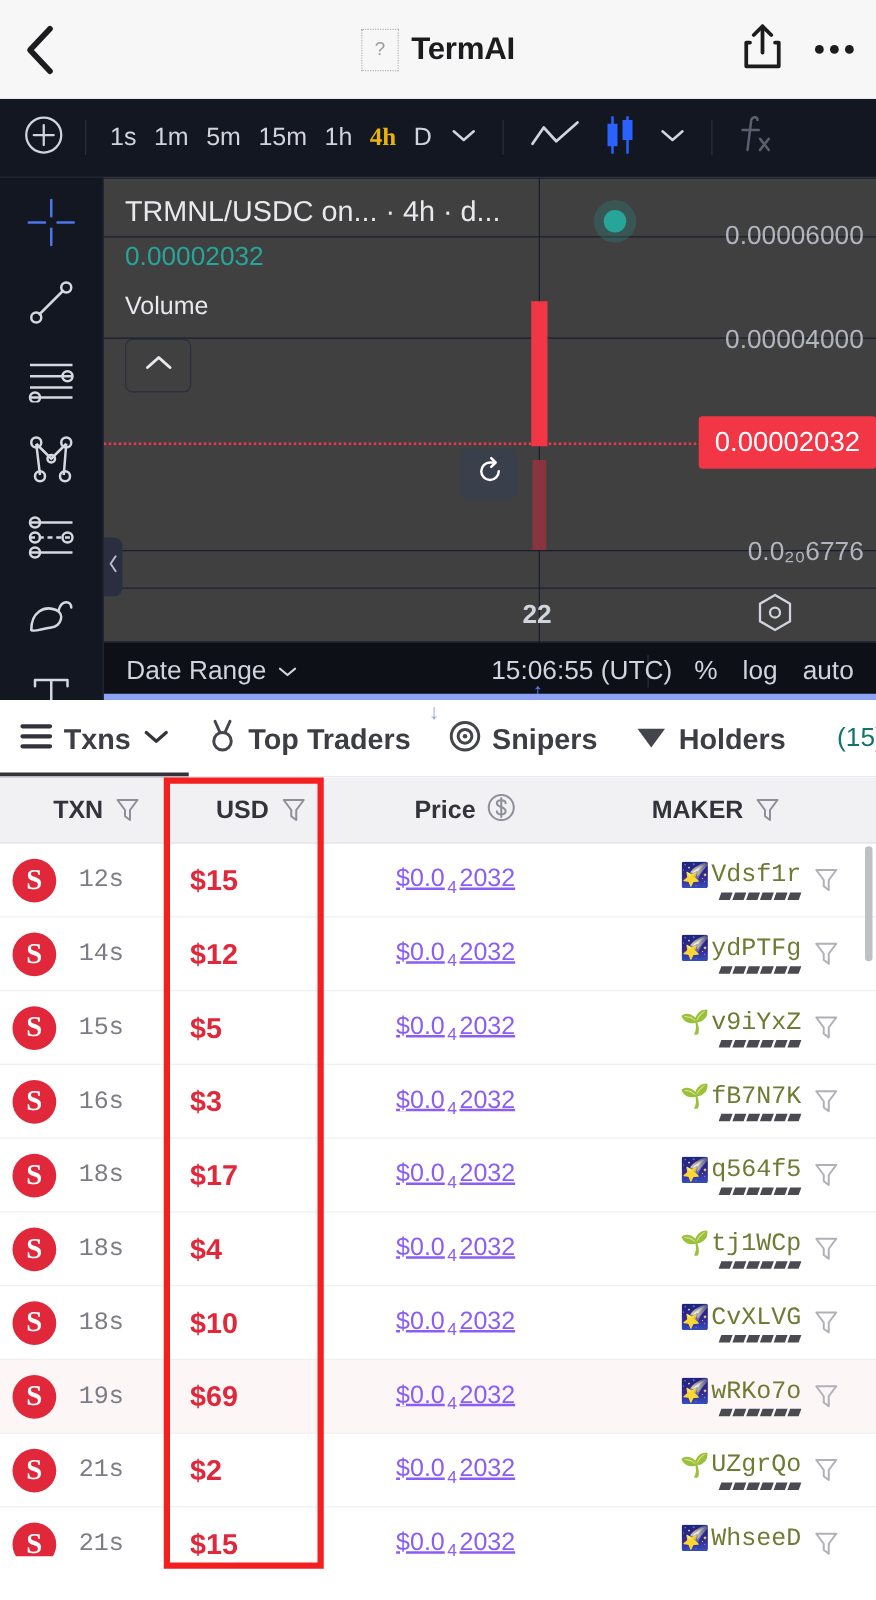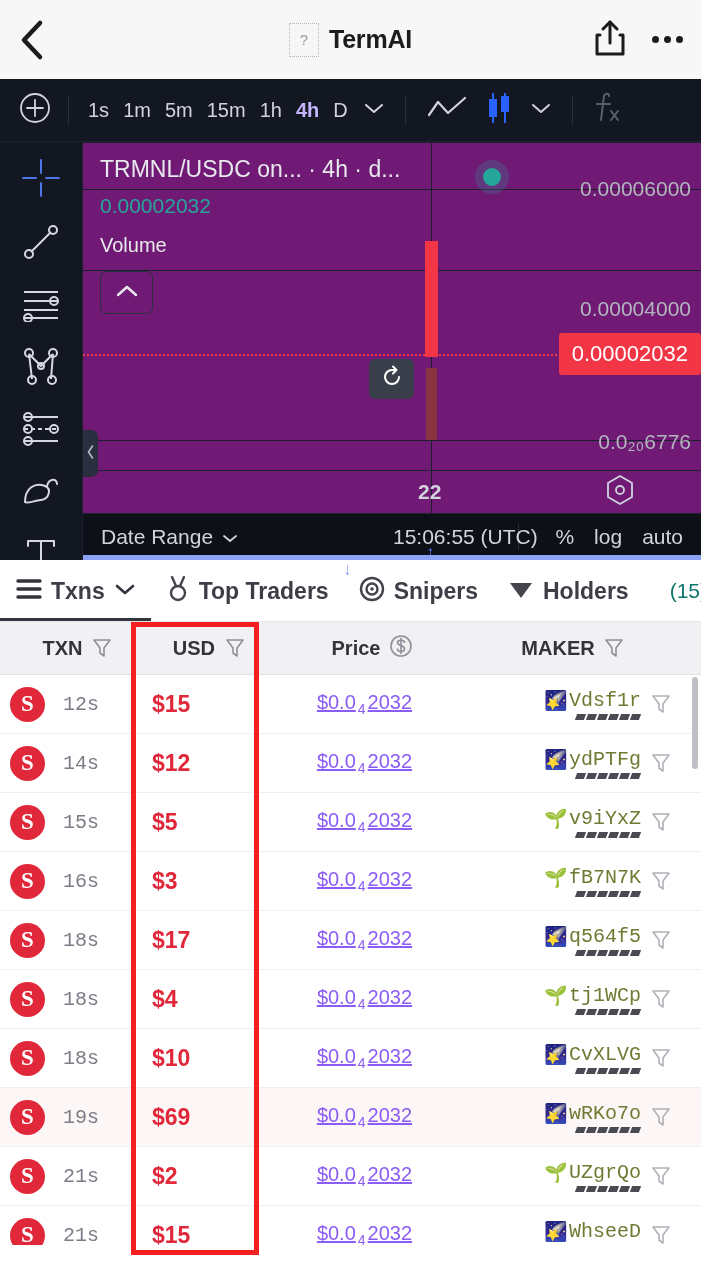--- a/index.html
+++ b/index.html
@@ -40,34 +40,34 @@
   
   .chart-toolbar {
     height: 63px; background: #131722;
     display: flex; align-items: center; gap: 0;
     padding: 0 14px;
     border-bottom: 1px solid #1e2230;
   }
   .tb-plus { width: 42px; display: flex; align-items: center; justify-content: center; cursor: pointer; }
   .tb-sep { width: 1px; height: 28px; background: #2a2e3e; margin: 0 12px; }
   .tf { color: #d1d4dc; font-size: 20px; padding: 2px 7px; cursor: pointer; }
-  .tf.active { color: #c4b5fd; font-weight: 600; }
+  .tf.active { color: #eab308; font-weight: 600; font-family: Liberation Serif, serif; }
   .tb-chev { display: flex; align-items: center; padding: 0 8px; cursor: pointer; }
   .tb-ic { padding: 0 8px; cursor: pointer; display: flex; align-items: center; }
 
   
   .chart-wrap { position: relative; height: 418px; background: #0e1018; display: flex; }
   .draw-tools {
     width: 83px; background: #131722; border-right: 1px solid #1e2230;
     display: flex; flex-direction: column; align-items: center;
     padding-top: 16px; gap: 20px;
   }
   .dt { width: 46px; height: 44px; display: flex; align-items: center; justify-content: center; cursor: pointer; }
 
-  .chart-main { position: relative; flex: 1; background: #701a75; overflow: hidden; }
+  .chart-main { position: relative; flex: 1; background: #404040; overflow: hidden; }
   .legend { position: absolute; left: 17px; top: 14px; z-index: 5; }
   .legend-title { color: #e8e9ed; font-size: 23px; white-space: nowrap; }
   .legend-price { color: #26a69a; font-size: 21px; margin-top: 11px; }
   .legend-vol { color: #e8e9ed; font-size: 20px; margin-top: 16px; }
   .collapse-btn {
     margin-top: 14px; width: 53px; height: 43px;
     border: 1px solid #2a2e3e; border-radius: 6px;
     display: flex; align-items: center; justify-content: center; cursor: pointer;
   }
   .status-dot {
@@ -399,21 +399,21 @@
           <i></i>
         </div>
 
       <div class="candle" style="left:342px; top:99px; width:13px; height:116px;"></div>
       <div class="vol-bar" style="left:343px; top:226px; width:11px; height:72px;"></div>
 
       <div class="price-line" style="top:212px;"></div>
       <div class="price-tag" style="top:191px;">0.00002032</div>
 
       <div class="axis-label" style="top:35px;">0.00006000</div>
-      <div class="axis-label" style="top:118px;margin-top:37px;">0.00004000</div>
+      <div class="axis-label" style="top:118px;">0.00004000</div>
       <div class="axis-label" style="top:288px;">0.0₂₀6776</div>
 
       <div class="replay-btn" style="left:286px; top:217px;">
         <span>
           <svg width="24" height="24" viewBox="0 0 24 24">
             <path d="M19 12 A7 7 0 1 1 12 5 L16 5" stroke="#fff" stroke-width="2" fill="none" stroke-linecap="round"></path>
             <path d="M13 1.5 L16.5 5 L13 8.5" stroke="#fff" stroke-width="2" fill="none" stroke-linecap="round" stroke-linejoin="round"></path>
           </svg>
         </span>
       </div>

